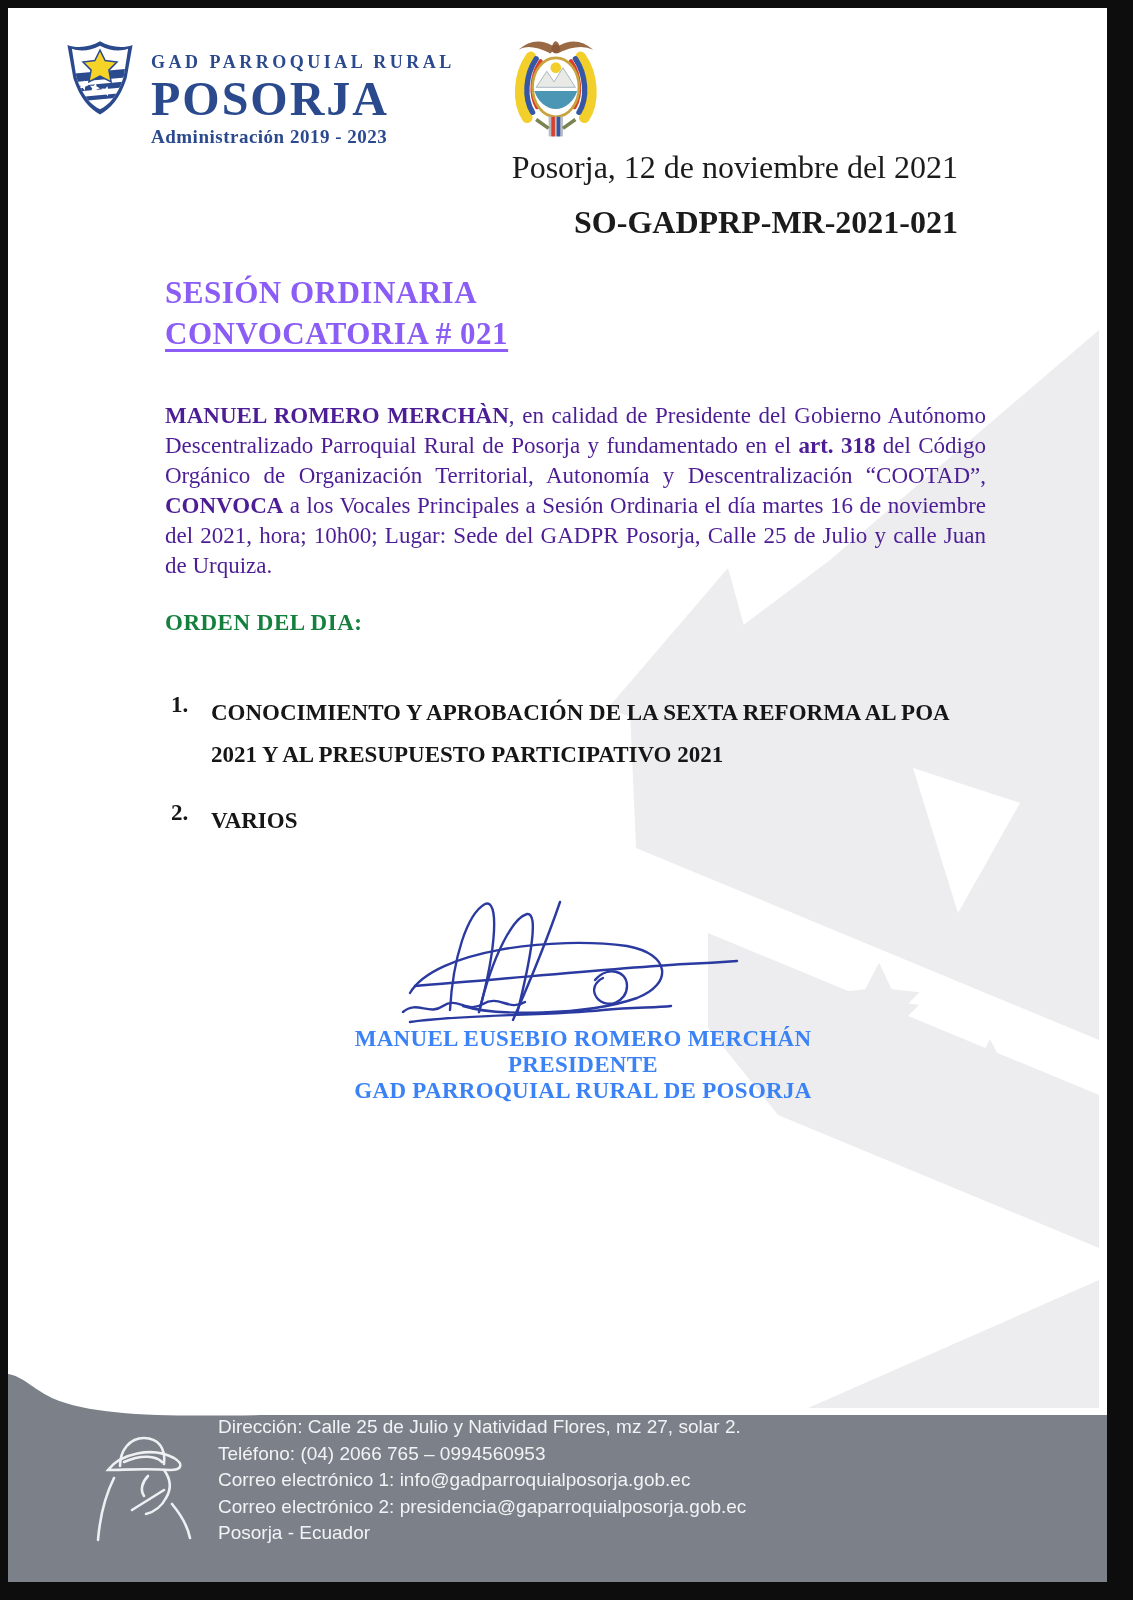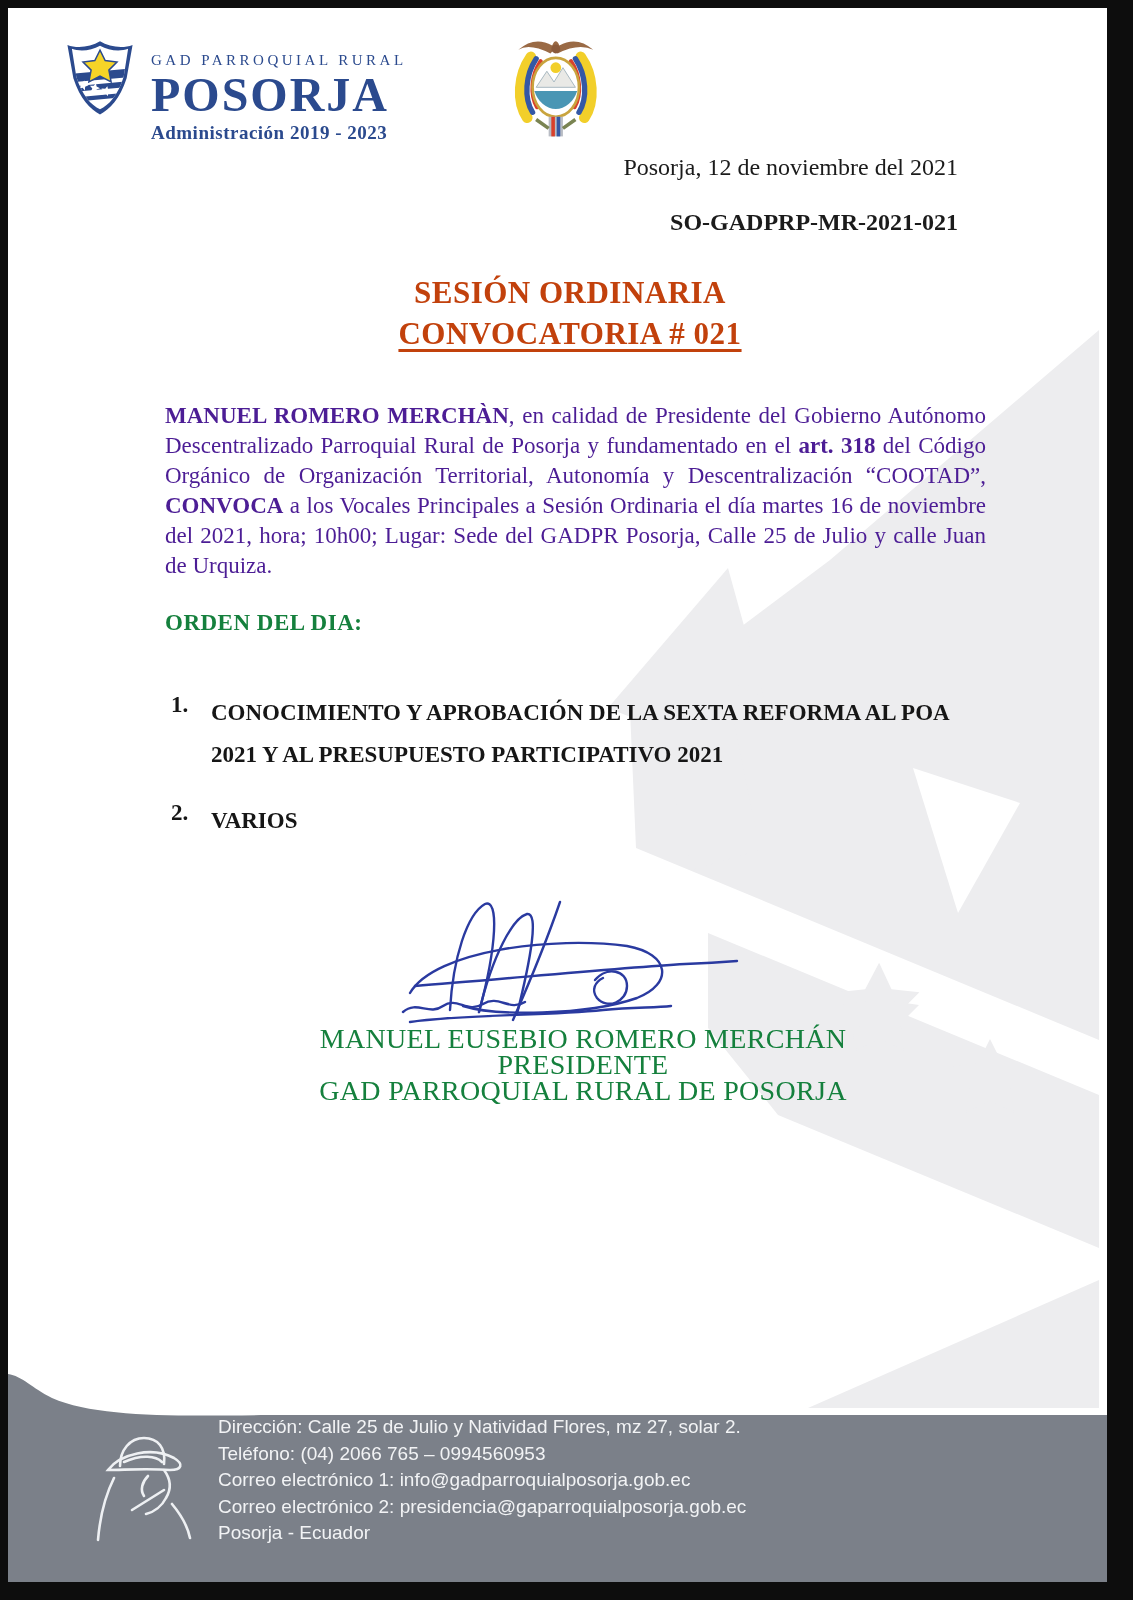--- a/index.html
+++ b/index.html
@@ -9,44 +9,44 @@
   .page { position:absolute; left:8px; top:8px; width:1099px; height:1574px; background:#ffffff; overflow:hidden; }
 
   
   .watermark { position:absolute; left:0; top:0; z-index:0; }
 
   
   .content { position:relative; z-index:1; }
   .logo { position:absolute; left:55px; top:30px; display:flex; align-items:flex-start; gap:14px; }
   .logo-shield { width:74px; height:82px; }
   .logo-text { padding-top:14px; color:#2b4a8e; }
-  .logo-tagline { font-size:15px; font-weight:normal; letter-spacing:3.5px; }
+  .logo-tagline { font-size:18px; font-weight:bold; letter-spacing:3.5px; }
   .logo-name { font-size:48px; font-weight:bold; letter-spacing:2px; line-height:1.0; margin-top:2px; }
   .logo-admin { font-size:19px; font-weight:bold; margin-top:3px; letter-spacing:0.5px; }
   .coat { position:absolute; left:492px; top:24px; width:108px; height:116px; }
 
-  .dateblock { position:absolute; top:144px; left:157px; right:149px; text-align:right; font-size:24px; color:#1b1b1b; line-height:30px; }
+  .dateblock { position:absolute; top:144px; left:157px; right:149px; text-align:right; font-size:32px; color:#1b1b1b; line-height:30px; }
   .dateblock .ref { font-weight:bold;margin-top:25px; }
 
-  .titleblock { position:absolute; top:264px; left:157px; right:132px; text-align:center; font-size:31px; font-weight:bold; color:#c2410c; line-height:41px; letter-spacing:0.5px;font-family:Liberation Serif, serif; }
+  .titleblock { position:absolute; top:264px; left:157px; right:132px; font-size:31px; font-weight:bold; color:#8b5cf6; line-height:41px; letter-spacing:0.5px;font-family:Liberation Serif, serif; }
   .titleblock .u { text-decoration:underline; text-decoration-thickness:3px; text-underline-offset:5px; }
 
   .body-par { position:absolute; top:393px; left:157px; right:121px; font-size:23px; line-height:30px; text-align:justify; color:#4c1d95; }
 
   .orden { position:absolute; top:602px; left:157px; font-size:23px; font-weight:bold; color:#15803d; letter-spacing:0.5px; }
 
   .agenda { position:absolute; top:676px; left:163px; right:126px; list-style:none; font-size:23px; font-weight:bold; color:#161616; }
   .agenda li { display:flex; line-height:42px; }
   .agenda li + li { margin-top:16px; }
   .agenda .num { width:40px; flex:0 0 40px; }
   .agenda .txt { flex:1;margin-top:8px; }
 
   .sig-area { position:absolute; top:880px; left:157px; right:132px; text-align:center; }
   .sig-svg { display:block; margin:0 auto; margin-left:190px; }
-  .sig-lines { margin-top:-12px; margin-left:26px; font-size:28px; font-weight:normal; color:#15803d; line-height:26px; letter-spacing:0.3px; }
+  .sig-lines { margin-top:-12px; margin-left:26px; font-size:23px; font-weight:bold; color:#3b82f6; line-height:26px; letter-spacing:0.3px; }
 
   
   .footer { position:absolute; left:0; bottom:0; width:1097px; height:216px; z-index:2; }
   .footer svg.band { position:absolute; left:0; top:0; }
   .footer-man { position:absolute; left:82px; top:58px; width:110px; height:130px; }
   .footer-lines { position:absolute; left:210px; top:48px; font-family:"Liberation Sans", sans-serif; font-size:19px; line-height:26.5px; color:#f2f3f5; }
 </style>
 </head>
 <body>
 

